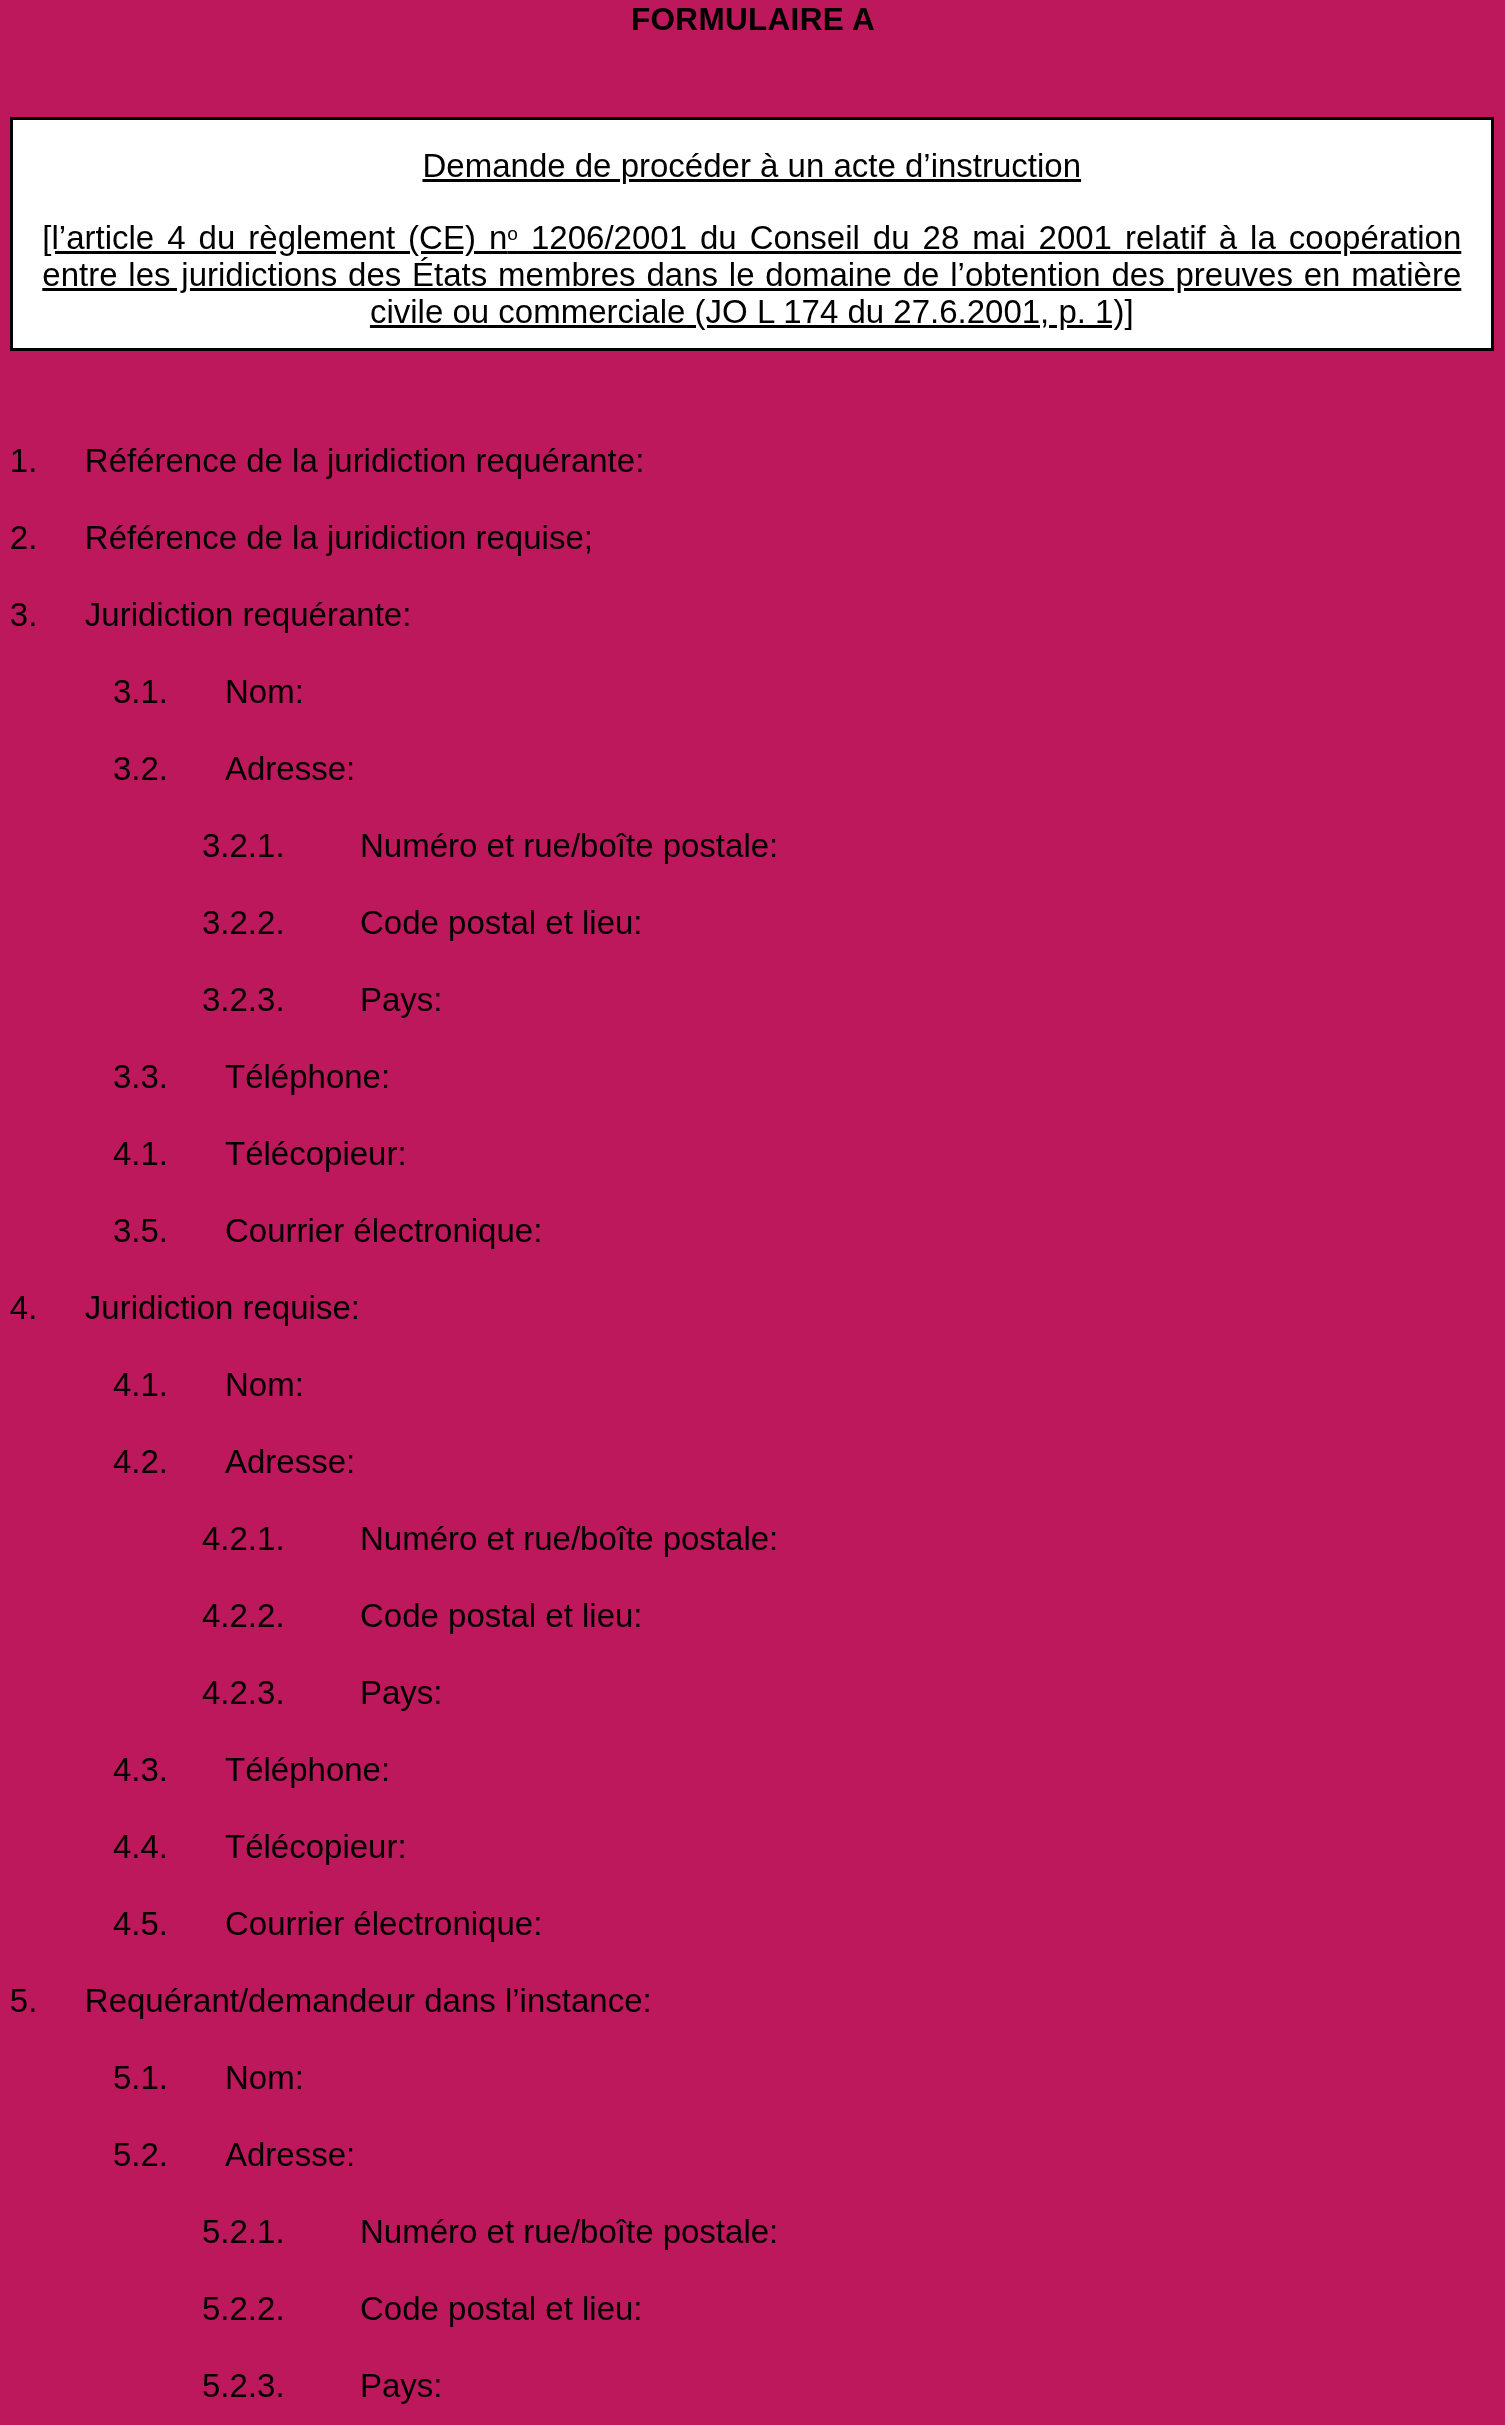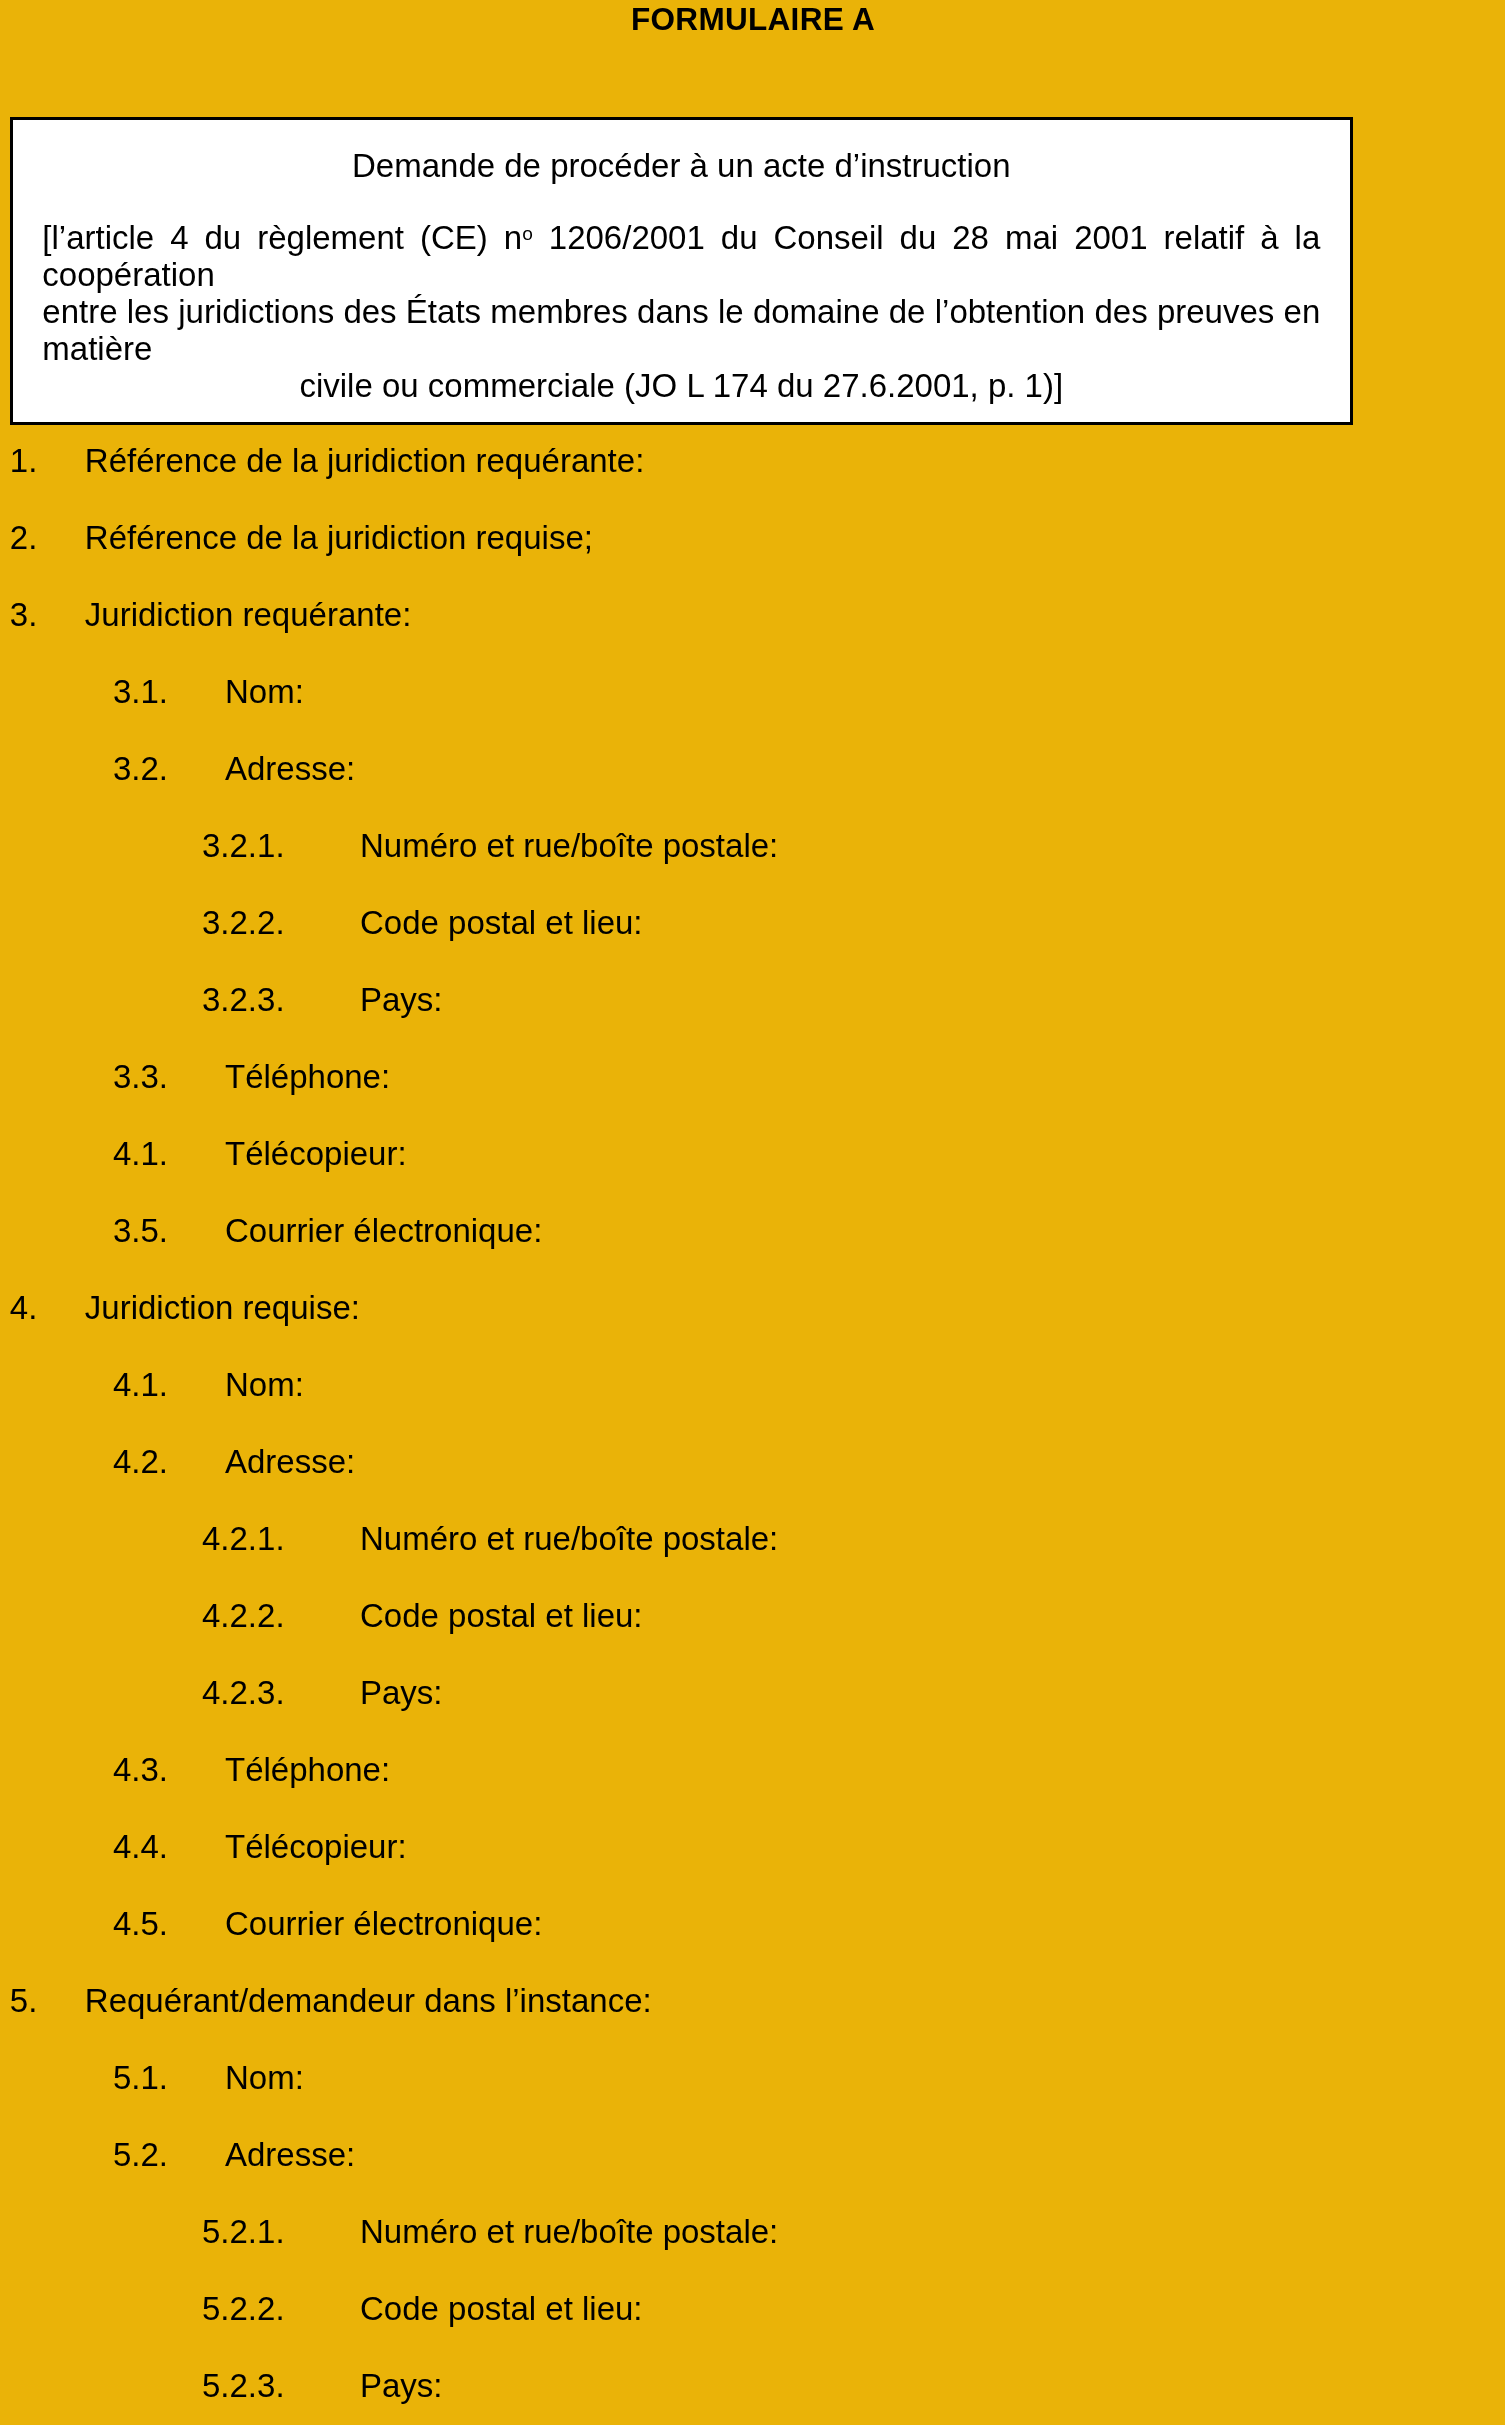--- a/index.html
+++ b/index.html
@@ -1,45 +1,46 @@
 <!DOCTYPE html>
 <html lang="fr" style="font-size:10.5px"><head>
 <meta charset="utf-8">
 <title>FORMULAIRE A</title>
 <style>
   html, body { margin: 0; padding: 0; background: #ffffff; }
   .page {
     position: relative;
     width: 1506px;
     height: 2426px;
-    background: #eab308;
+    background: #be185d;
     color: #000000;
     font-family: "Liberation Sans", sans-serif;
     overflow: hidden;
   }
   .doc-title {
     position: absolute;
     top: 0; left: 0;
     width: 100%;
     margin: 0;
     text-align: center;
     font-size: 31.5px;
     font-weight: bold;
     line-height: 38px;
     letter-spacing: 0.3px;
   }
   .header-box {
     position: absolute;
     top: 117px;
     left: 9.8px;
-    width: 1343px;
+    width: 1484px;
     box-sizing: border-box;
     border: 3.3px solid #000000;
     padding: 27px 29.5px 17.7px 29.5px;
     background: #ffffff;
+    text-decoration: underline;
   }
   .box-subject {
     font-size: 33px;
     line-height: 37px;
     text-align: center;
   }
   .box-ref {
     margin-top: 35px;
     font-size: 33px;
     line-height: 37px;

